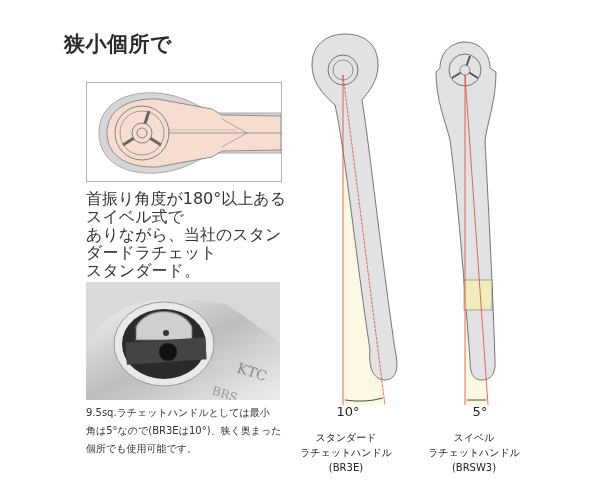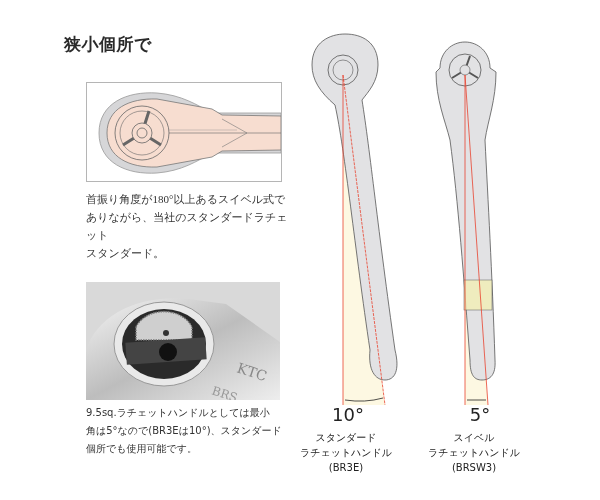--- a/index.html
+++ b/index.html
@@ -1,23 +1,23 @@
 <!DOCTYPE html>
 <html><head>
 <meta charset="utf-8">
 <style>
   html,body{margin:0;padding:0;background:#ffffff;}
   body{width:600px;height:500px;position:relative;overflow:hidden;font-family:"DejaVu Sans",sans-serif;color:#222;}
-  .headline{position:absolute;left:64px;top:33px;font-size:17px;font-weight:bold;line-height:22px;color:#2a2a2a;letter-spacing:0.5px;}
+  .headline{position:absolute;left:64px;top:33px;font-size:21px;font-weight:bold;line-height:22px;color:#2a2a2a;letter-spacing:0.5px;}
   .fig1{position:absolute;left:86px;top:82px;width:194px;height:98px;border:1px solid #b5b5b5;background:#fff;}
-  .p1{position:absolute;left:86px;top:190px;width:210px;font-size:11px;line-height:18px;color:#333;font-family:Liberation Serif, serif;}
+  .p1{position:absolute;left:86px;top:190px;width:210px;font-size:16px;line-height:18px;color:#333;}
   .fig2{position:absolute;left:86px;top:282px;width:194px;height:118px;background:#d8d8d8;overflow:hidden;}
   .p2{position:absolute;left:86px;top:404px;width:212px;font-size:10px;line-height:18px;color:#333;}
   .diag{position:absolute;left:300px;top:30px;width:250px;height:380px;}
-  .angle{position:absolute;font-size:18px;color:#222;text-align:center;width:40px;}
+  .angle{position:absolute;font-size:13px;color:#222;text-align:center;width:40px;}
   .cap{position:absolute;font-size:10px;line-height:15px;text-align:center;color:#222;width:120px;}
 </style>
 </head>
 <body>
 
 <div class="headline">
   <div>狭小個所で</div>
 </div>
 
 <div class="fig1">
@@ -58,21 +58,21 @@
     <rect x="40" y="58" width="80" height="22" fill="#444" transform="rotate(-4 80 69)"></rect>
     <circle cx="82" cy="70" r="9" fill="#111"></circle>
     <circle cx="80" cy="51" r="3" fill="#333"></circle>
     <text x="150" y="90" font-size="14" font-family="'DejaVu Serif',serif" fill="#888" transform="rotate(18 150 90)">KTC</text>
     <text x="125" y="112" font-size="12" font-family="'DejaVu Serif',serif" fill="#999" transform="rotate(18 125 112)">BRS</text>
   </svg>
 </div>
 
 <div class="p2">
   <div>9.5sq.ラチェットハンドルとしては最小</div>
-  <div>角は5°なので(BR3Eは10°)、スタンダード</div>
+  <div>角は5°なので(BR3Eは10°)、狭く奥まった</div>
   <div>個所でも使用可能です。</div>
 </div>
 
 <div class="diag">
   <svg width="250" height="380" viewBox="0 0 250 380">
 
     <path d="M43 45 L43 375 L85 375 Z" fill="#fdf8e2"></path>
 
     <path d="M12 35 C12 12 30 4 45 4 C62 4 78 12 78 35 C78 52 68 62 62 70 C70 120 78 200 95 320 C100 340 95 350 85 350 C75 350 68 340 70 320 C55 220 45 120 35 75 C20 62 12 50 12 35 Z" fill="#e2e2e4" stroke="#555" stroke-width="0.8"></path>
     <circle cx="43" cy="40" r="15" fill="#e2e2e4" stroke="#555" stroke-width="0.8"></circle>

